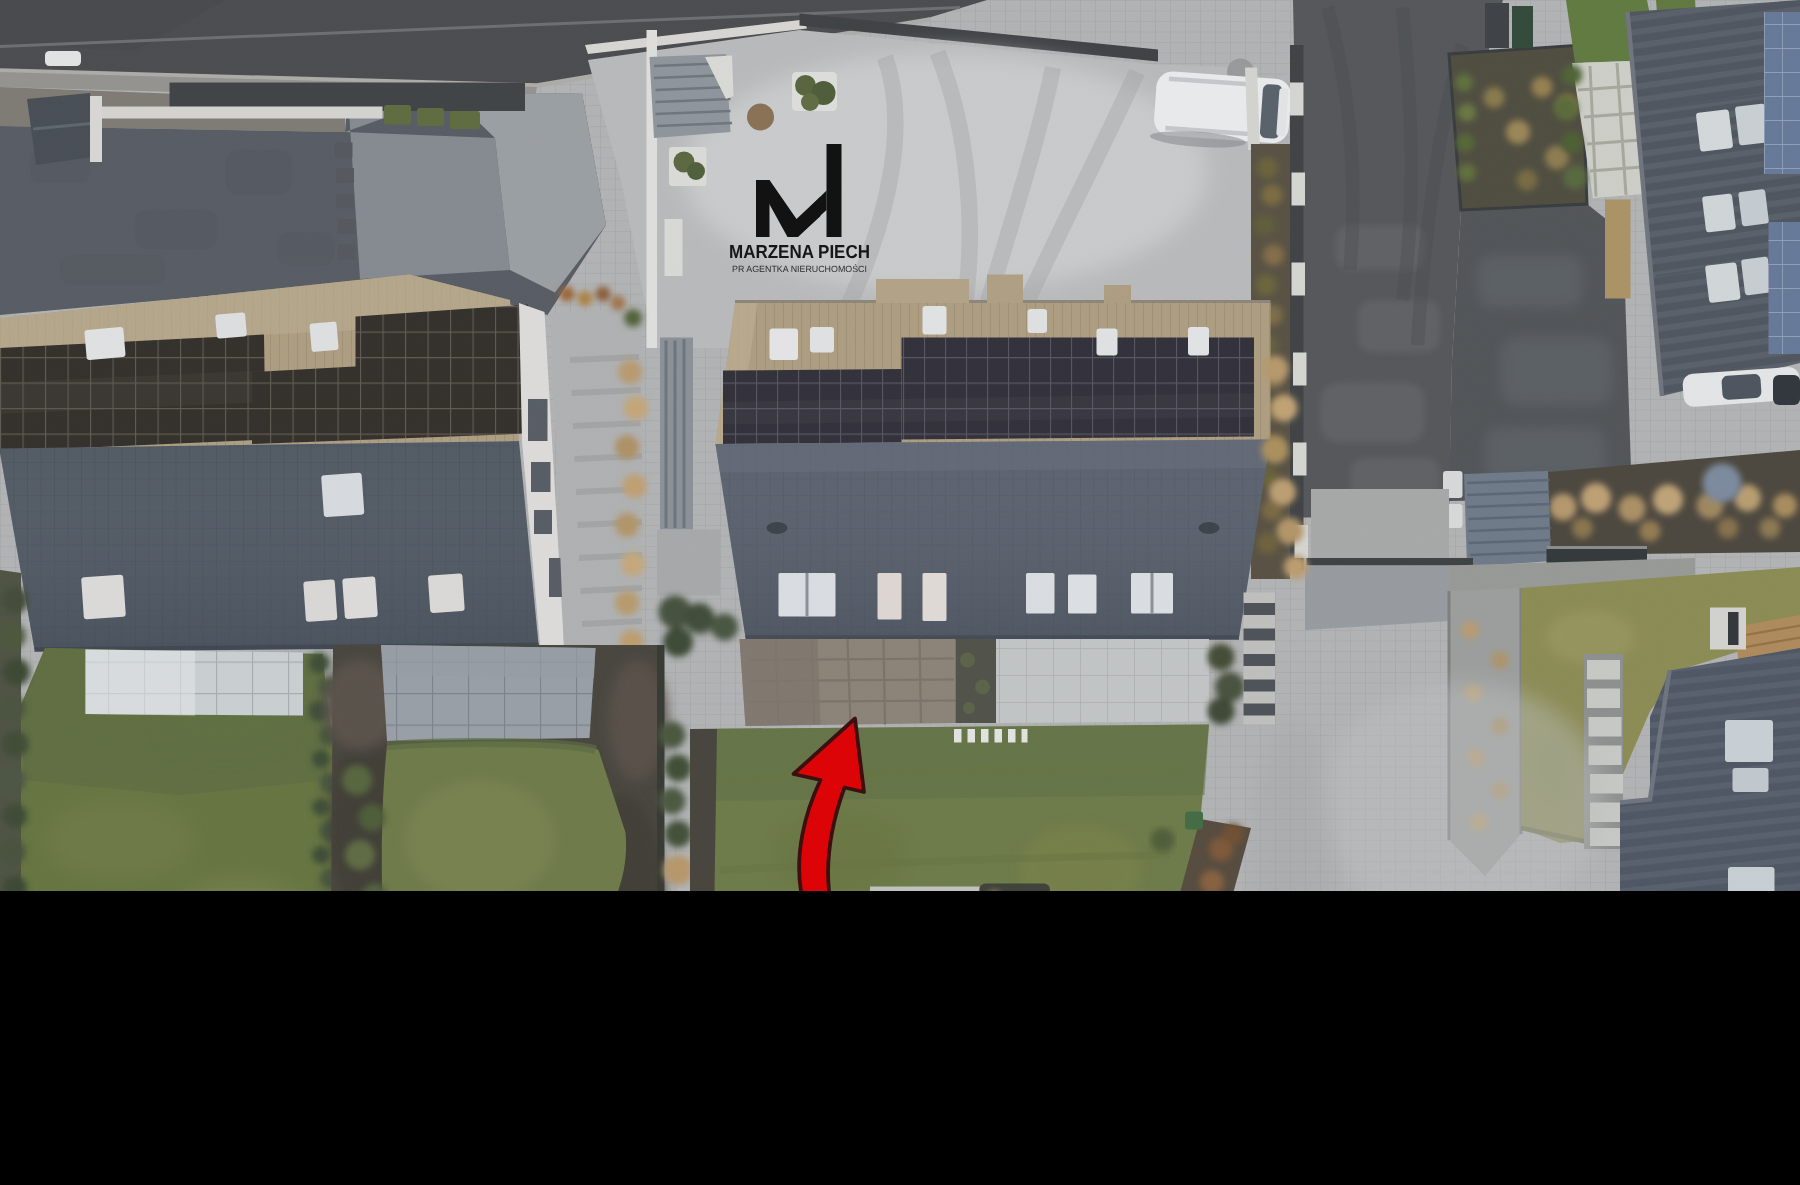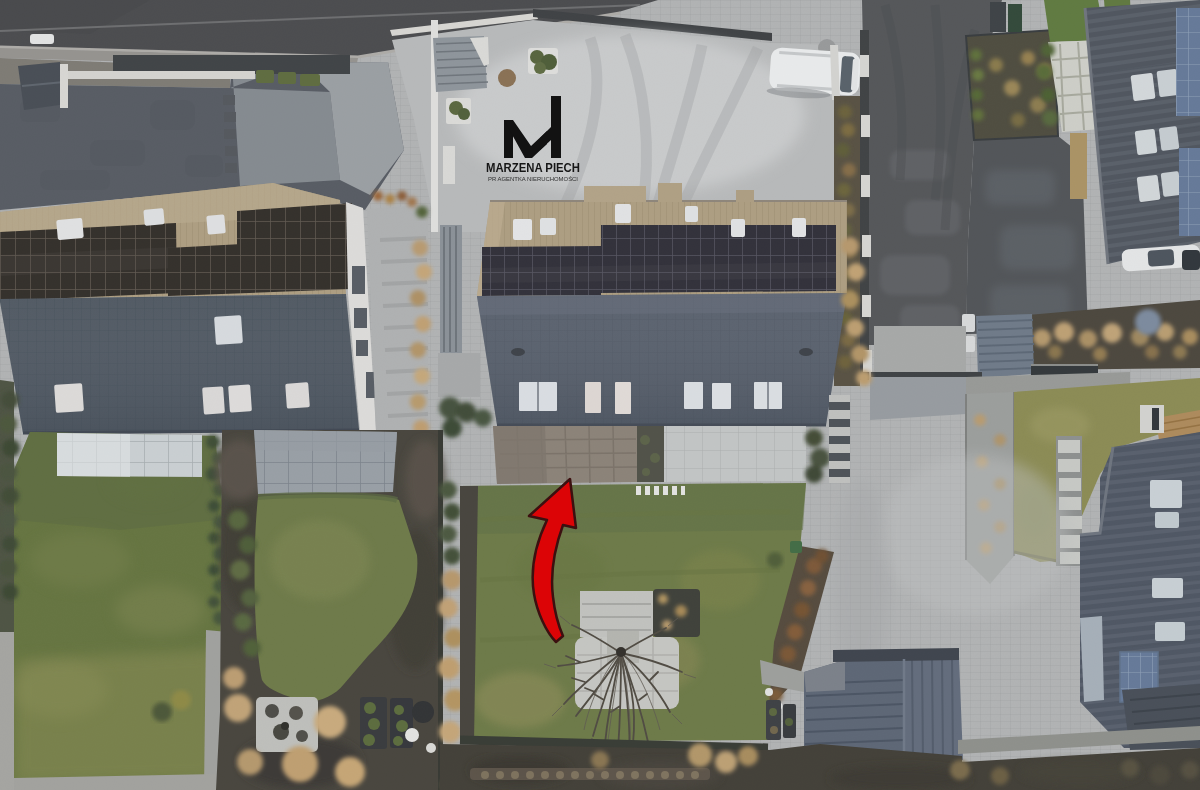--- a/index.html
+++ b/index.html
@@ -1,16 +1,16 @@
 <!DOCTYPE html>
 <html><head>
 <meta charset="utf-8">
 <style>
 html,body{margin:0;padding:0;background:#000;}
-#scene{width:1200px;height:790px;overflow:hidden;position:relative;font-family:"Liberation Sans",sans-serif;}
+#scene{width:1200px;height:594px;overflow:hidden;position:relative;font-family:"Liberation Sans",sans-serif;}
 </style>
 </head>
 <body>
 <div id="scene">
 <svg width="1200" height="790" viewBox="0 0 1200 790" xmlns="http://www.w3.org/2000/svg">
 <defs>
 <filter id="gr">
           <feTurbulence type="fractalNoise" baseFrequency="0.9" numOctaves="2" result="n"></feTurbulence>
           <feColorMatrix in="n" type="matrix" values="0 0 0 0 0.5 0 0 0 0 0.5 0 0 0 0 0.5 0 0 0 0.35 0"></feColorMatrix>
           <feComposite operator="over" in2="SourceGraphic"></feComposite>

